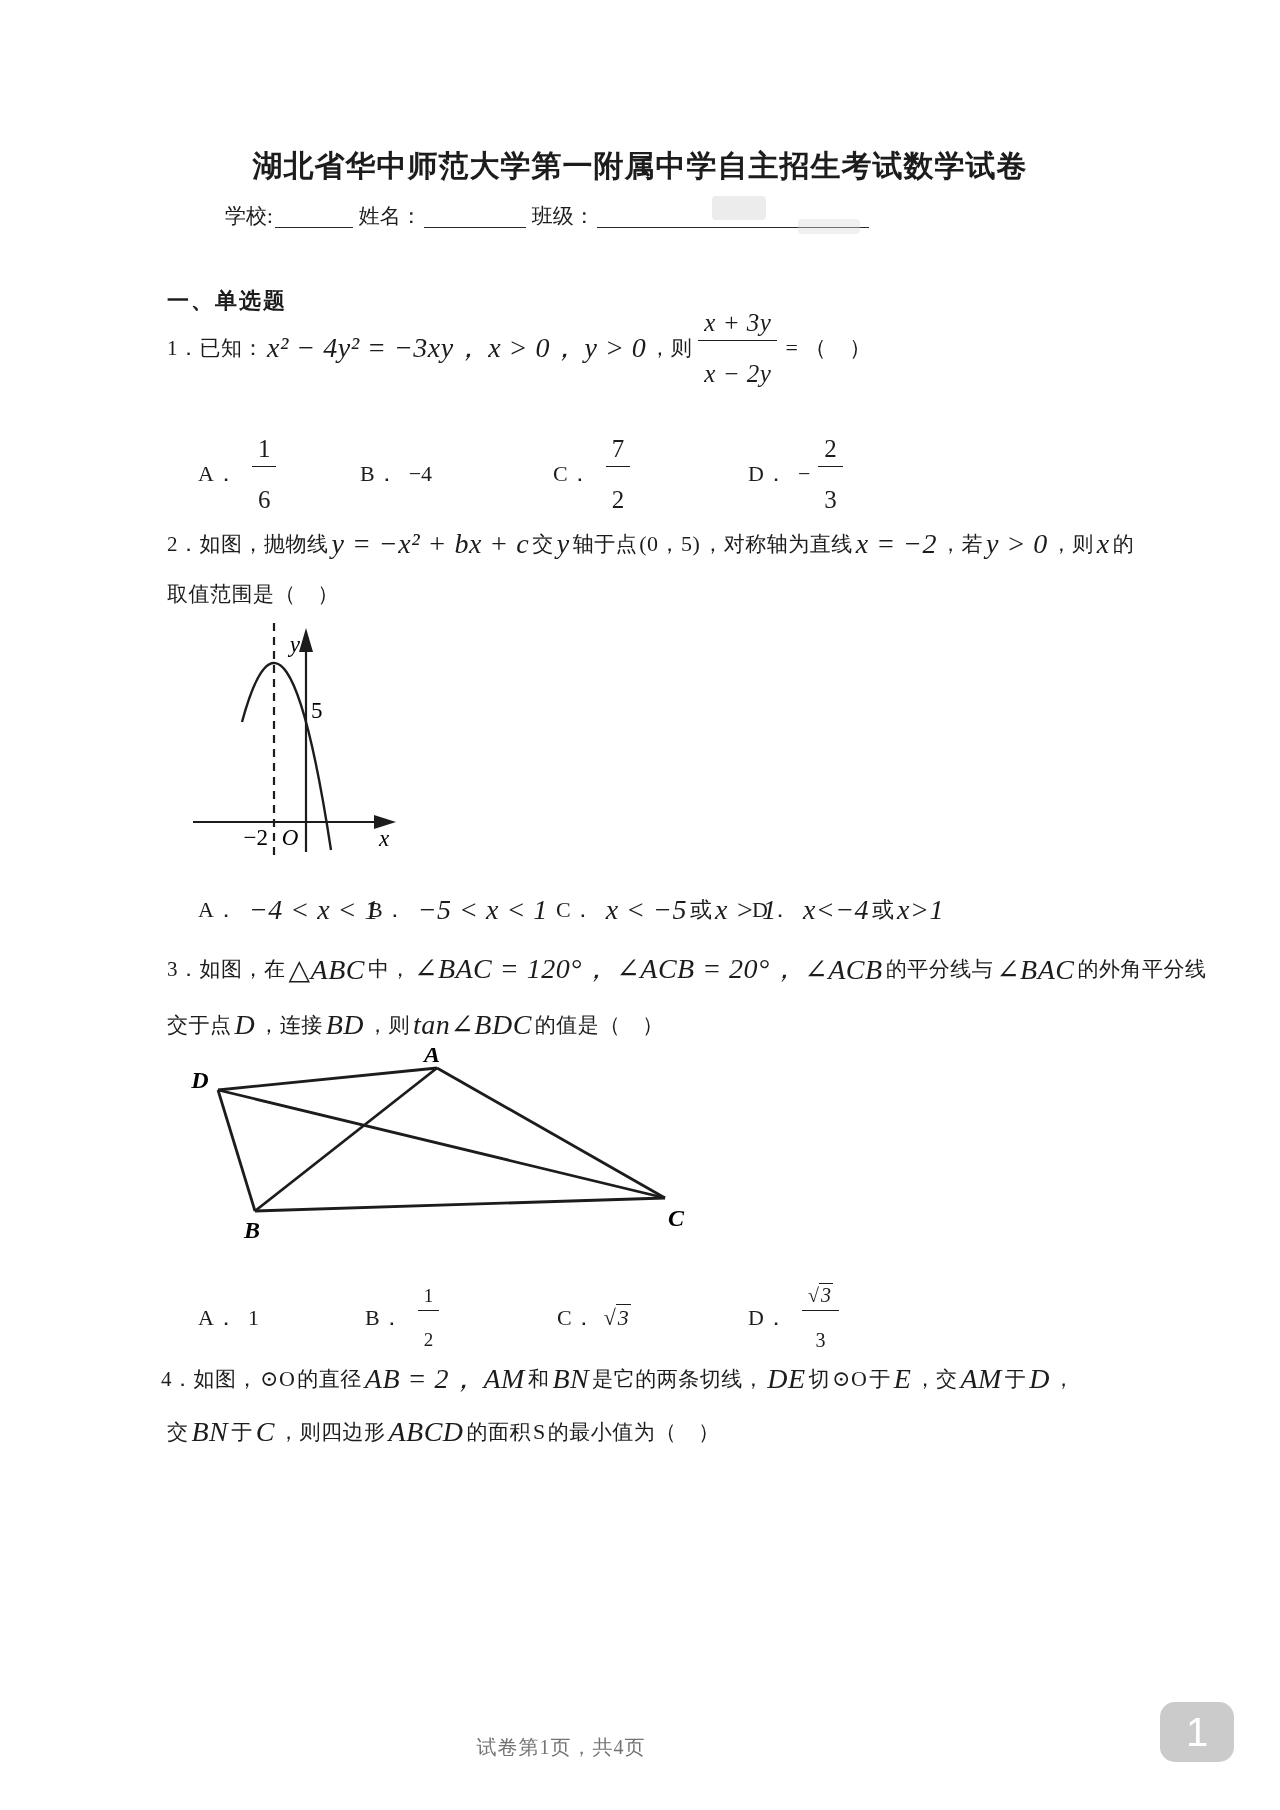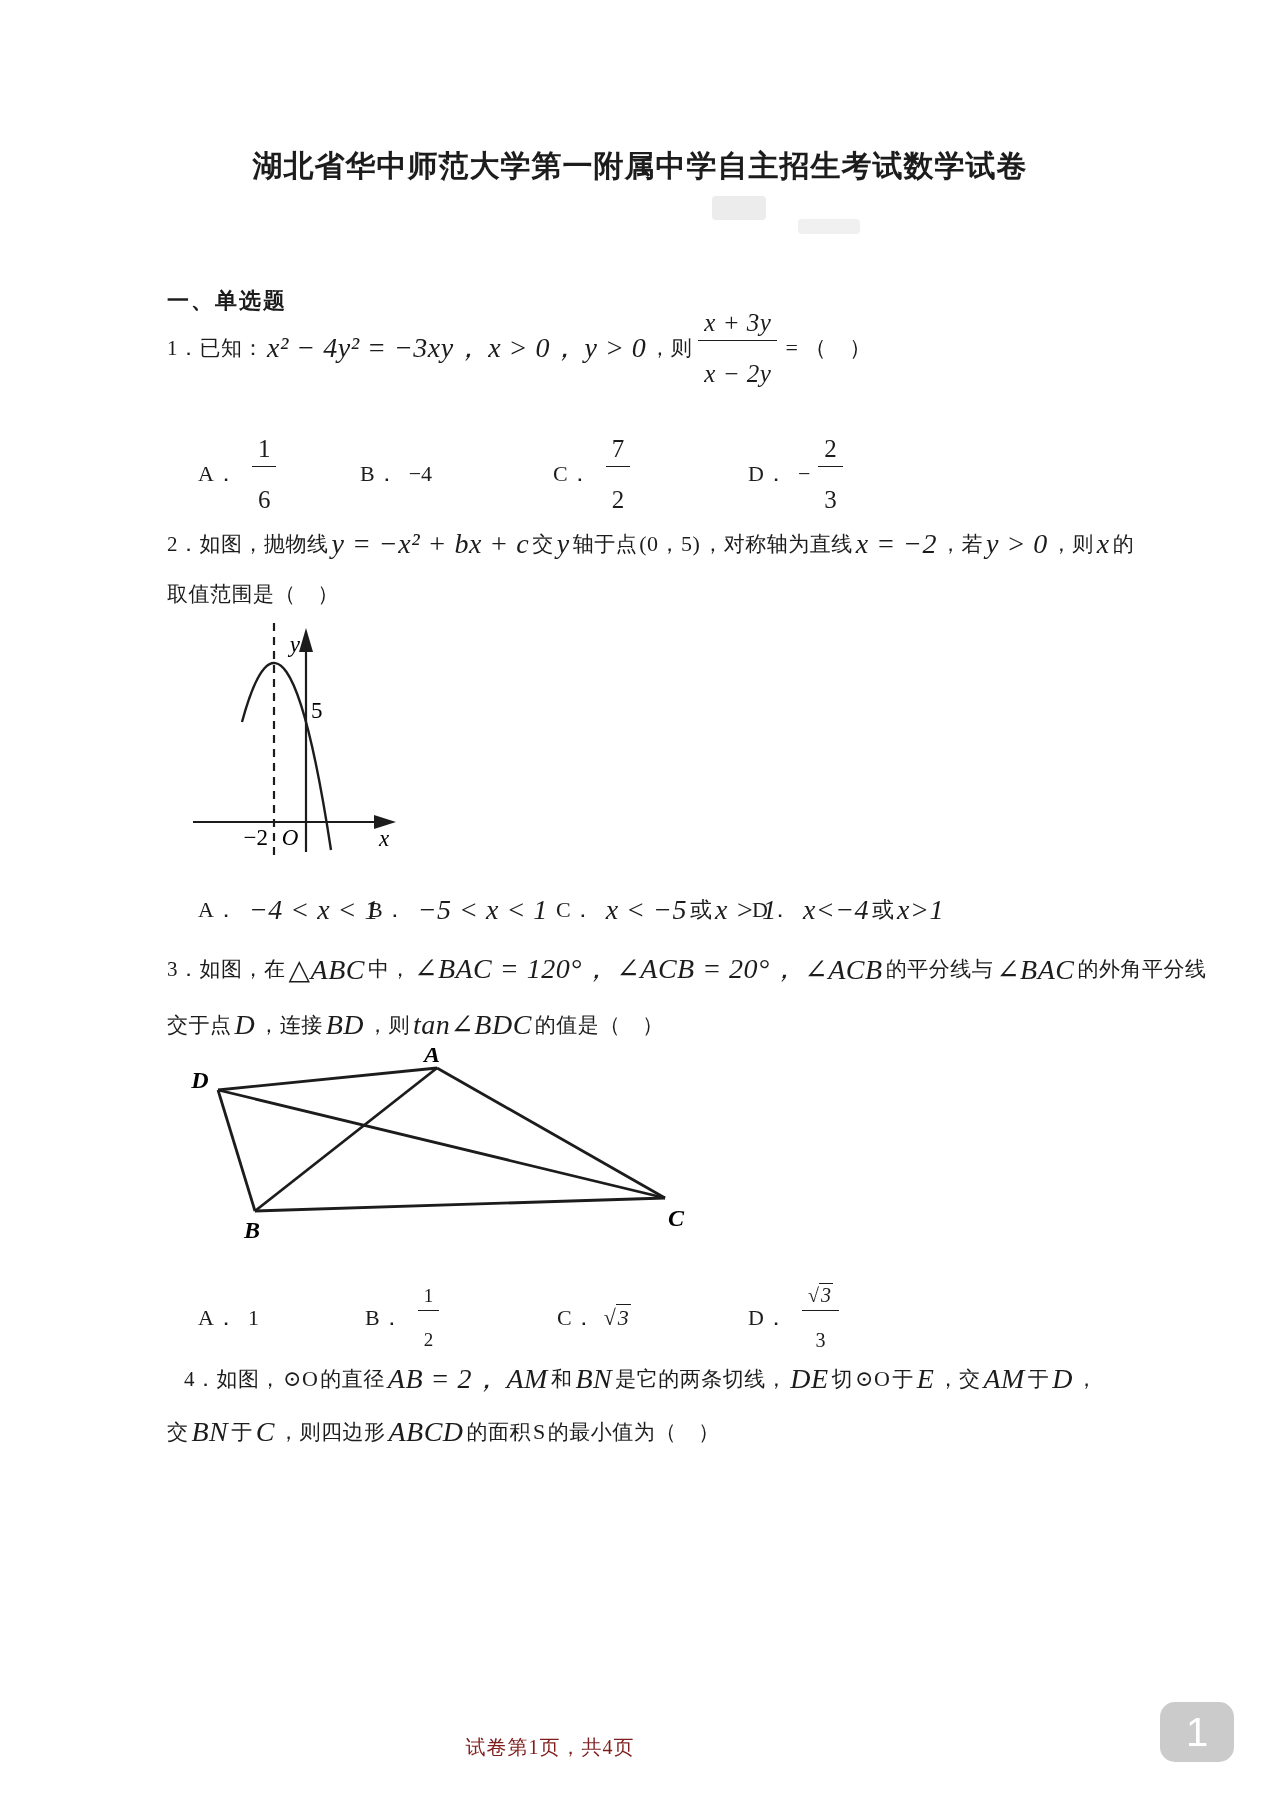--- a/index.html
+++ b/index.html
@@ -31,32 +31,40 @@
   .sqrt .sign{font-style:normal;}
   .sqrt .rad{border-top:1.6px solid #1c1c1c;padding:0 2px;}
   
   .opt-row{height:76px;}
   .opt{position:absolute;display:flex;align-items:center;font-size:22px;}
   .opt .lab{letter-spacing:1px;margin-right:8px;}
   
   svg text{font-family:"Liberation Serif","DejaVu Serif",serif;}
   .figure{line-height:0;}
   
-  .footer{top:1734px;left:0;width:1100px;text-align:center;font-size:20px;color:#7f1d1d;letter-spacing:1px;}
+  .footer{top:1734px;left:0;width:1100px;text-align:center;font-size:20px;color:#737373;letter-spacing:1px;padding-left:11px;}
   .page-badge{top:1702px;left:1160px;width:74px;height:60px;background:#cbcbcb;border-radius:15px;
     display:flex;align-items:center;justify-content:center;color:#ffffff;
     font-family:"Liberation Sans","DejaVu Sans",sans-serif;font-size:40px;}
 </style>
 </head>
 <body>
 
 <div class="page">
 
   <div class="abs title">湖北省华中师范大学第一附属中学自主招生考试数学试卷</div>
 
+  <div class="abs subtitle">
+    <span>学校:</span>
+    <span class="blank w1"></span>
+    <span>姓名：</span>
+    <span class="blank w2"></span>
+    <span>班级：</span>
+    <span class="blank w3"></span>
+  </div>
   <div class="abs smudge" style="top:196px;left:712px;width:54px;height:24px;opacity:.5;"></div>
   <div class="abs smudge" style="top:219px;left:798px;width:62px;height:15px;opacity:.4;"></div>
 
   <div class="abs section-heading">一、单选题</div>
 
   <div class="abs stem" style="top:312px;left:167px;height:72px;">
     <span>1．已知：</span>
     <span class="m">x² − 4y² = −3xy，</span>
     <span class="m">x &gt; 0，</span>
     <span class="m">y &gt; 0</span>
@@ -209,21 +217,21 @@
     </div>
     <div class="opt" style="left:748px;top:0;height:80px;">
       <span class="lab">D．</span>
       <span class="frac" style="font-size:20px;">
         <span class="num"><span class="sqrt"><span class="sign">√</span><span class="rad">3</span></span></span>
         <span class="den">3</span>
       </span>
     </div>
   </div>
 
-  <div class="abs stem" style="top:1360px;left:184px;">
+  <div class="abs stem" style="top:1360px;left:161px;">
     <span>4．如图，</span>
     <span class="mn">⊙O</span>
     <span>的直径</span>
     <span class="m">AB = 2，</span>
     <span class="m">AM</span>
     <span>和</span>
     <span class="m">BN</span>
     <span>是它的两条切线，</span>
     <span class="m">DE</span>
     <span>切</span>

